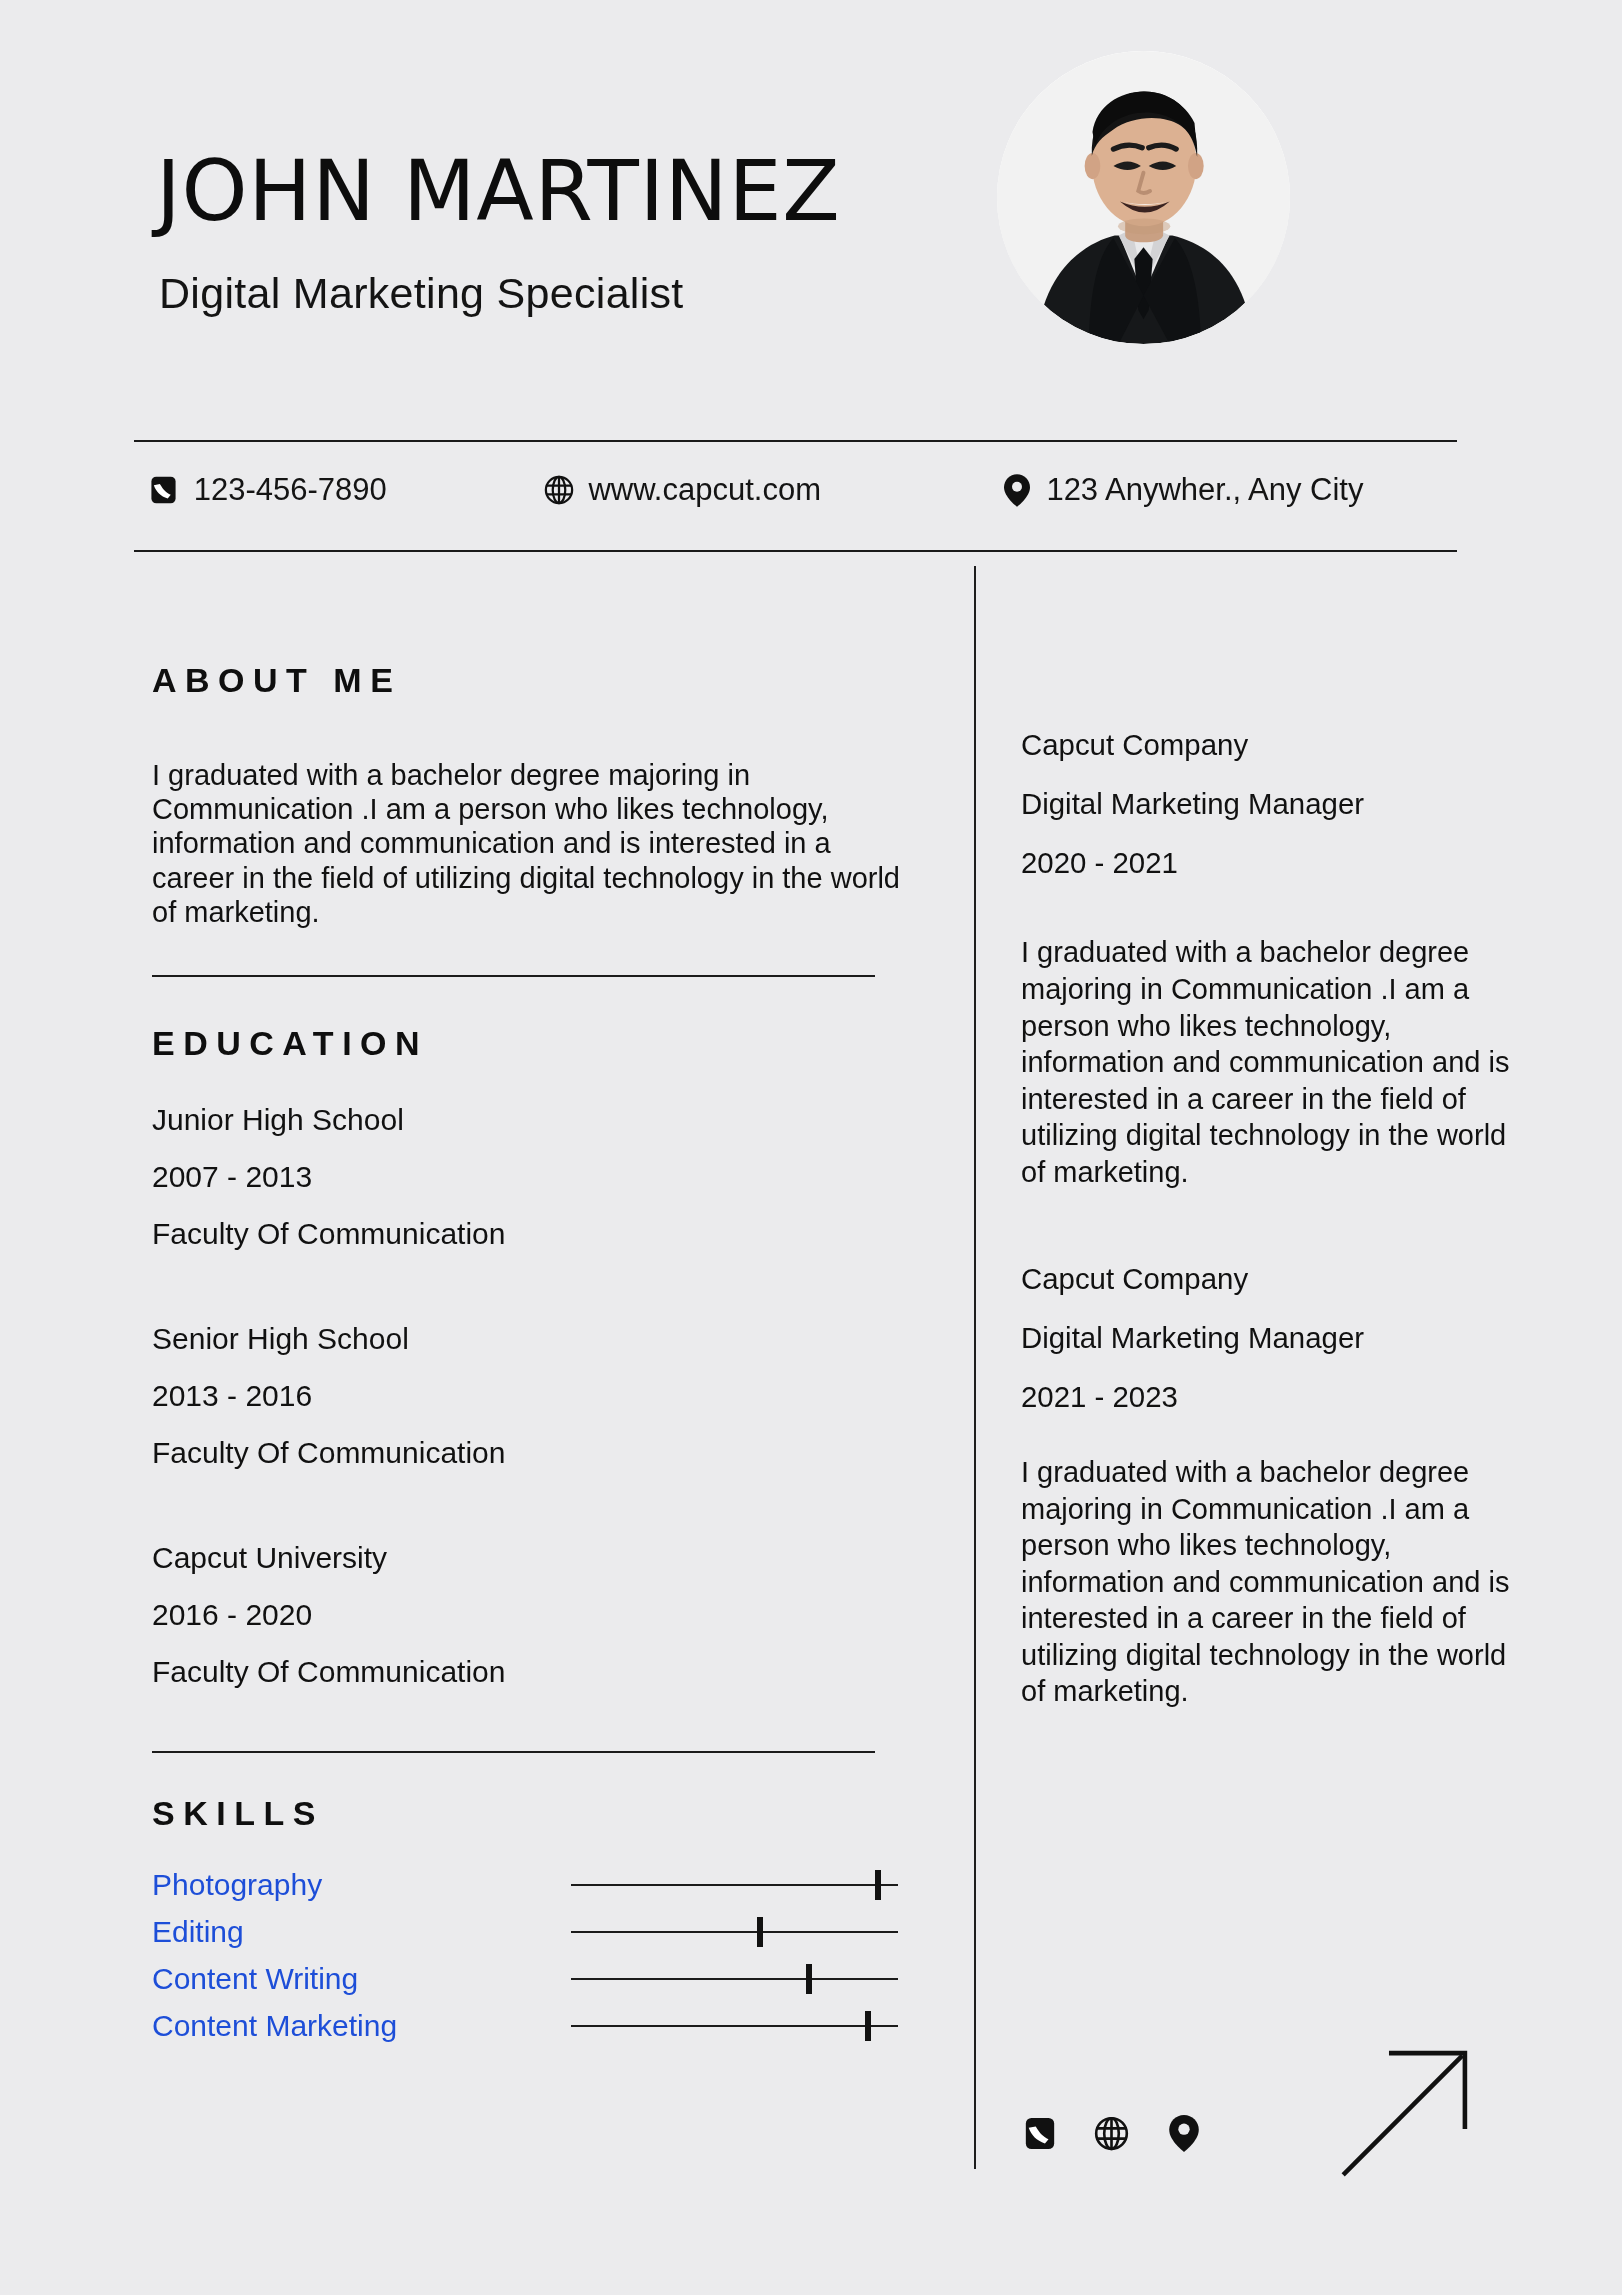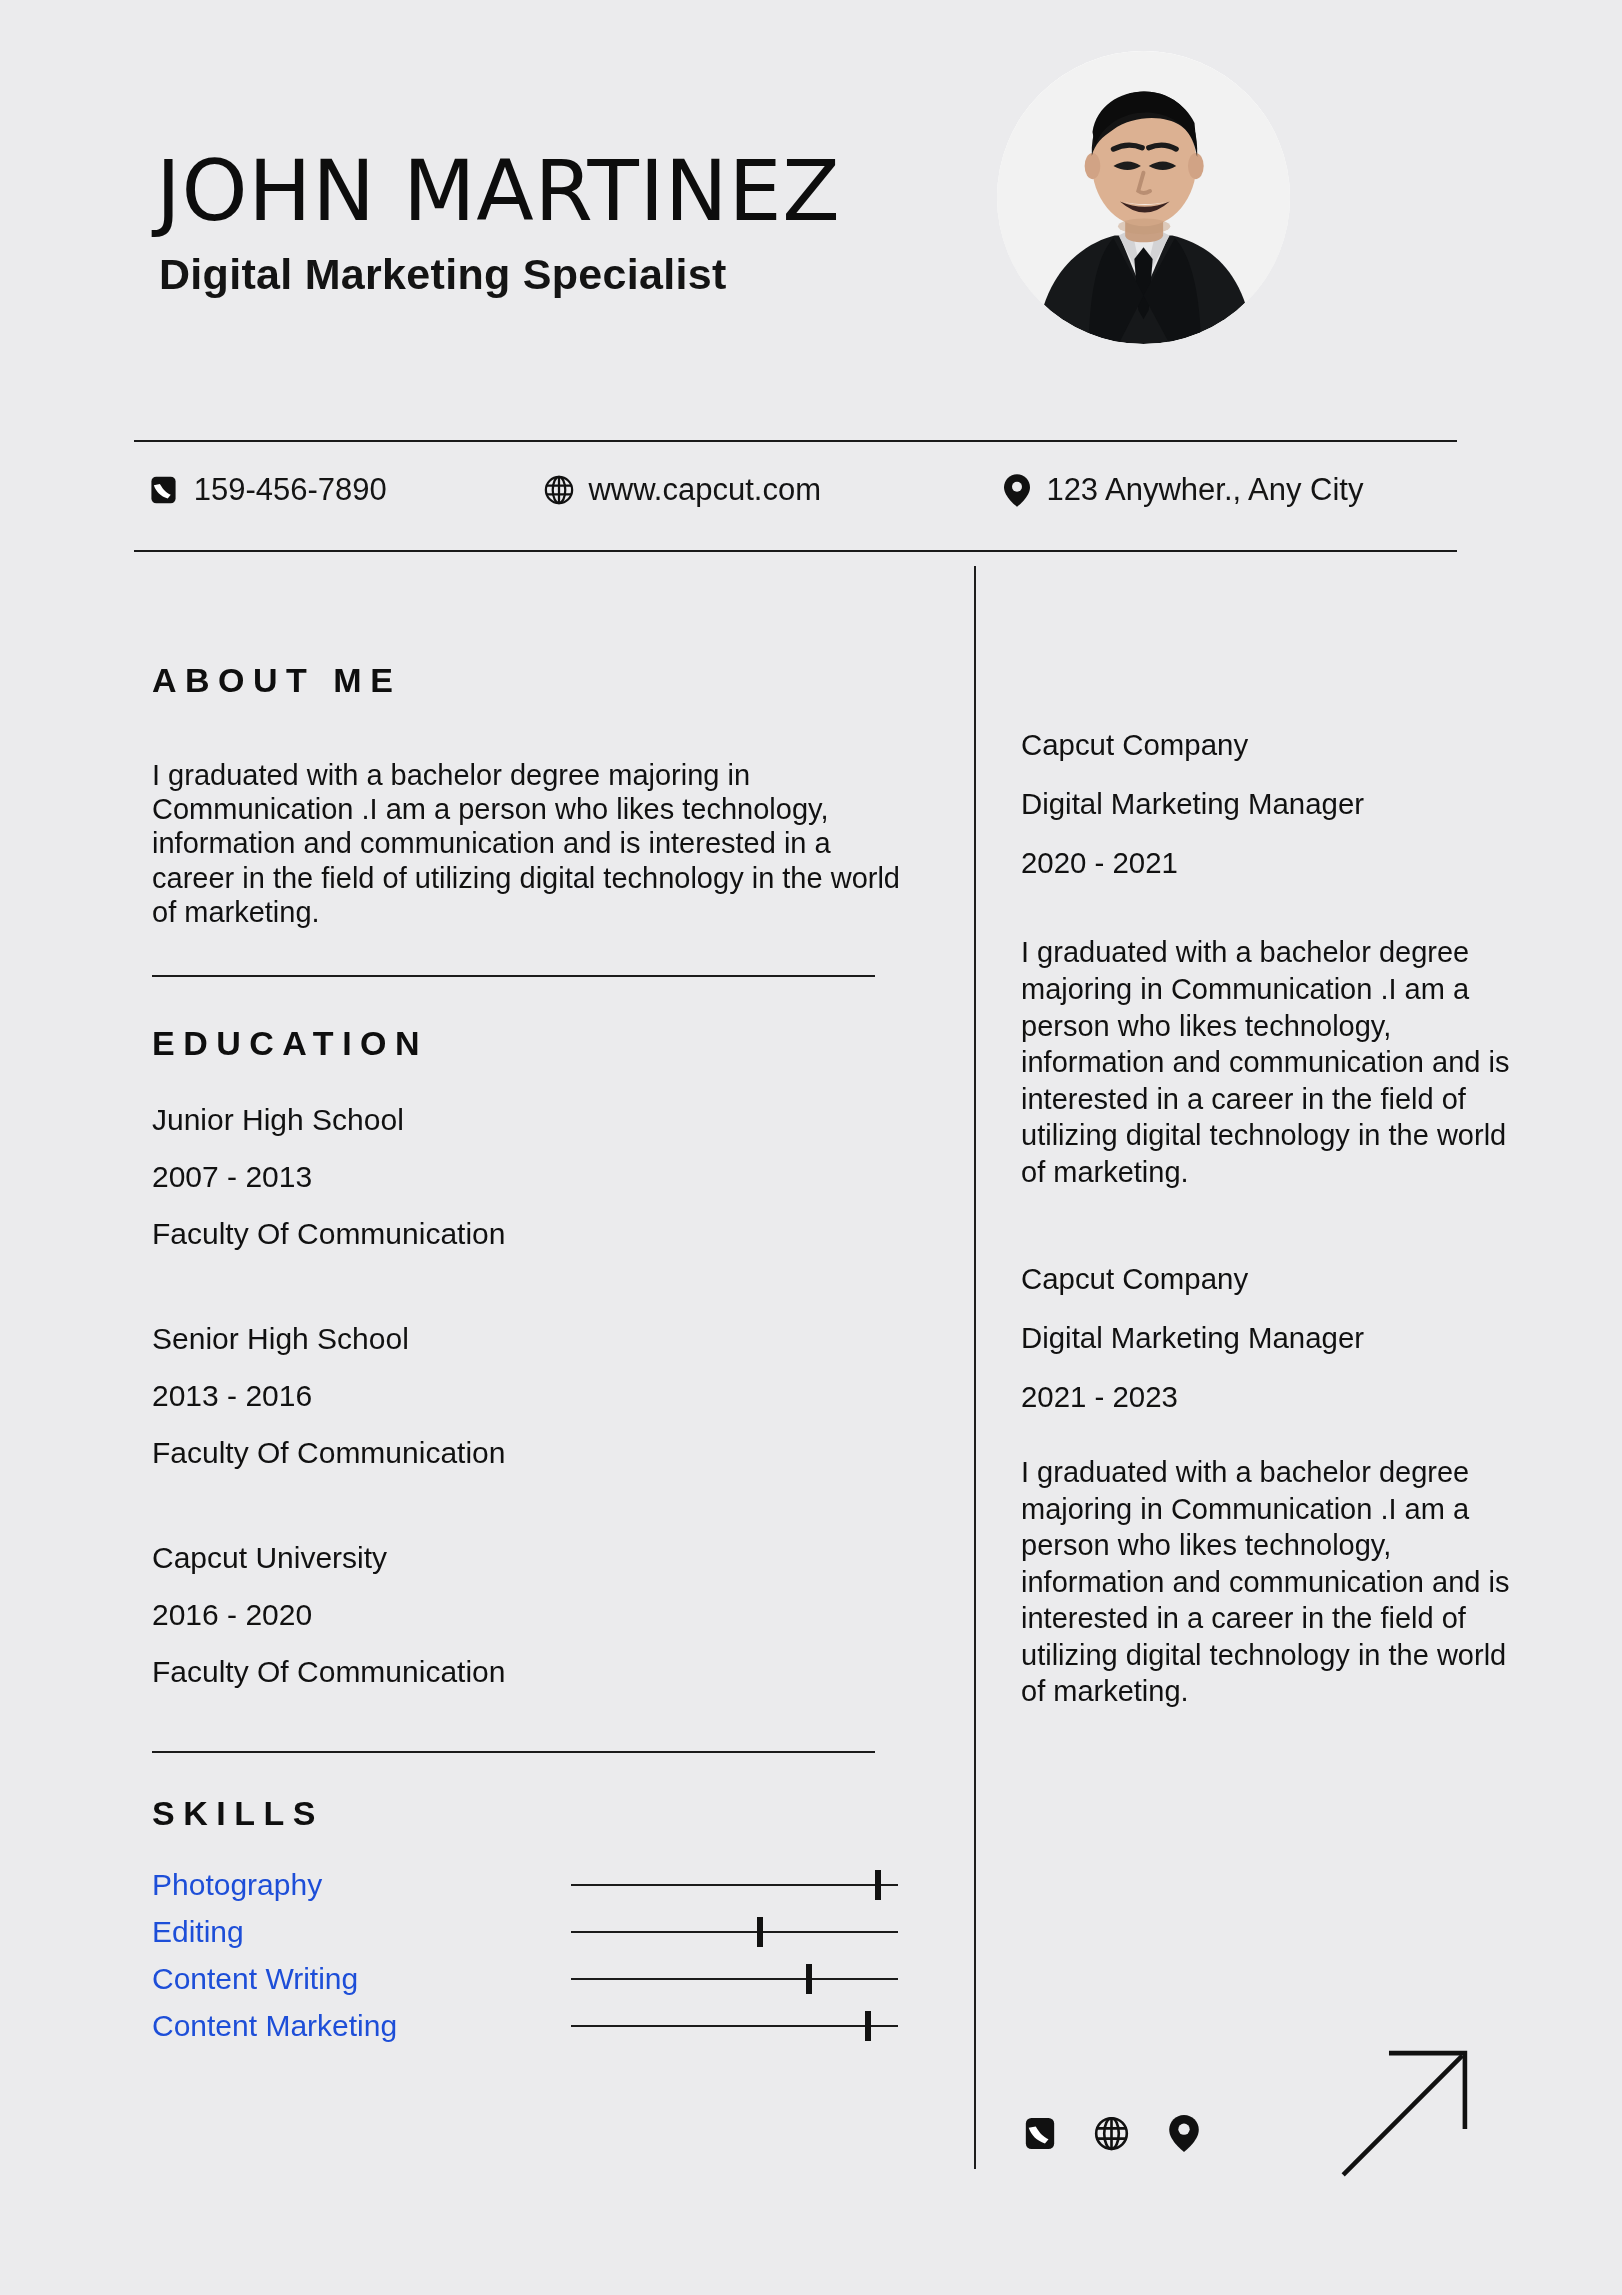--- a/index.html
+++ b/index.html
@@ -33,23 +33,23 @@
     font-weight: 400;
     letter-spacing: 0.7px;
     line-height: 1;
     color: #0d0d0d;
     white-space: nowrap;
     font-family: "DejaVu Sans", sans-serif;
   }
   .job-title {
     position: absolute;
     left: 159px;
-    top: 250px;
+    top: 269px;
     font-size: 43px;
-    font-weight: 700;
+    font-weight: 400;
     letter-spacing: 0.3px;
     color: #141414;
     white-space: nowrap;
   }
   .avatar {
     position: absolute;
     right: 143px;
     top: 51px;
     width: 293px;
     height: 293px;
@@ -260,21 +260,21 @@
   <div class="rule rule-bottom"></div>
 
   <div class="contact-row">
     <div class="contact-item c1">
       <span class="ic">
         <svg width="29" height="30" viewBox="0 0 24 24">
             <rect x="2" y="1" width="20" height="22" rx="4" fill="#111"></rect>
             <path d="M9 7 c3 5 5 7 9 9 l-2.5 3 c-6-2-9.5-5.5-11.5-11 Z" fill="#fff"></path>
           </svg>
       </span>
-      <span>159-456-7890</span>
+      <span>123-456-7890</span>
     </div>
     <div class="contact-item c2">
       <span class="ic">
         <svg width="30" height="30" viewBox="0 0 24 24">
             <circle cx="12" cy="12" r="10.5" fill="none" stroke="#111" stroke-width="1.8"></circle>
             <ellipse cx="12" cy="12" rx="5" ry="10.5" fill="none" stroke="#111" stroke-width="1.8"></ellipse>
             <path d="M1.8 8.5 H22.2 M1.8 15.5 H22.2 M12 1.5 V22.5" stroke="#111" stroke-width="1.8"></path>
           </svg>
       </span>
       <span>www.capcut.com</span>

